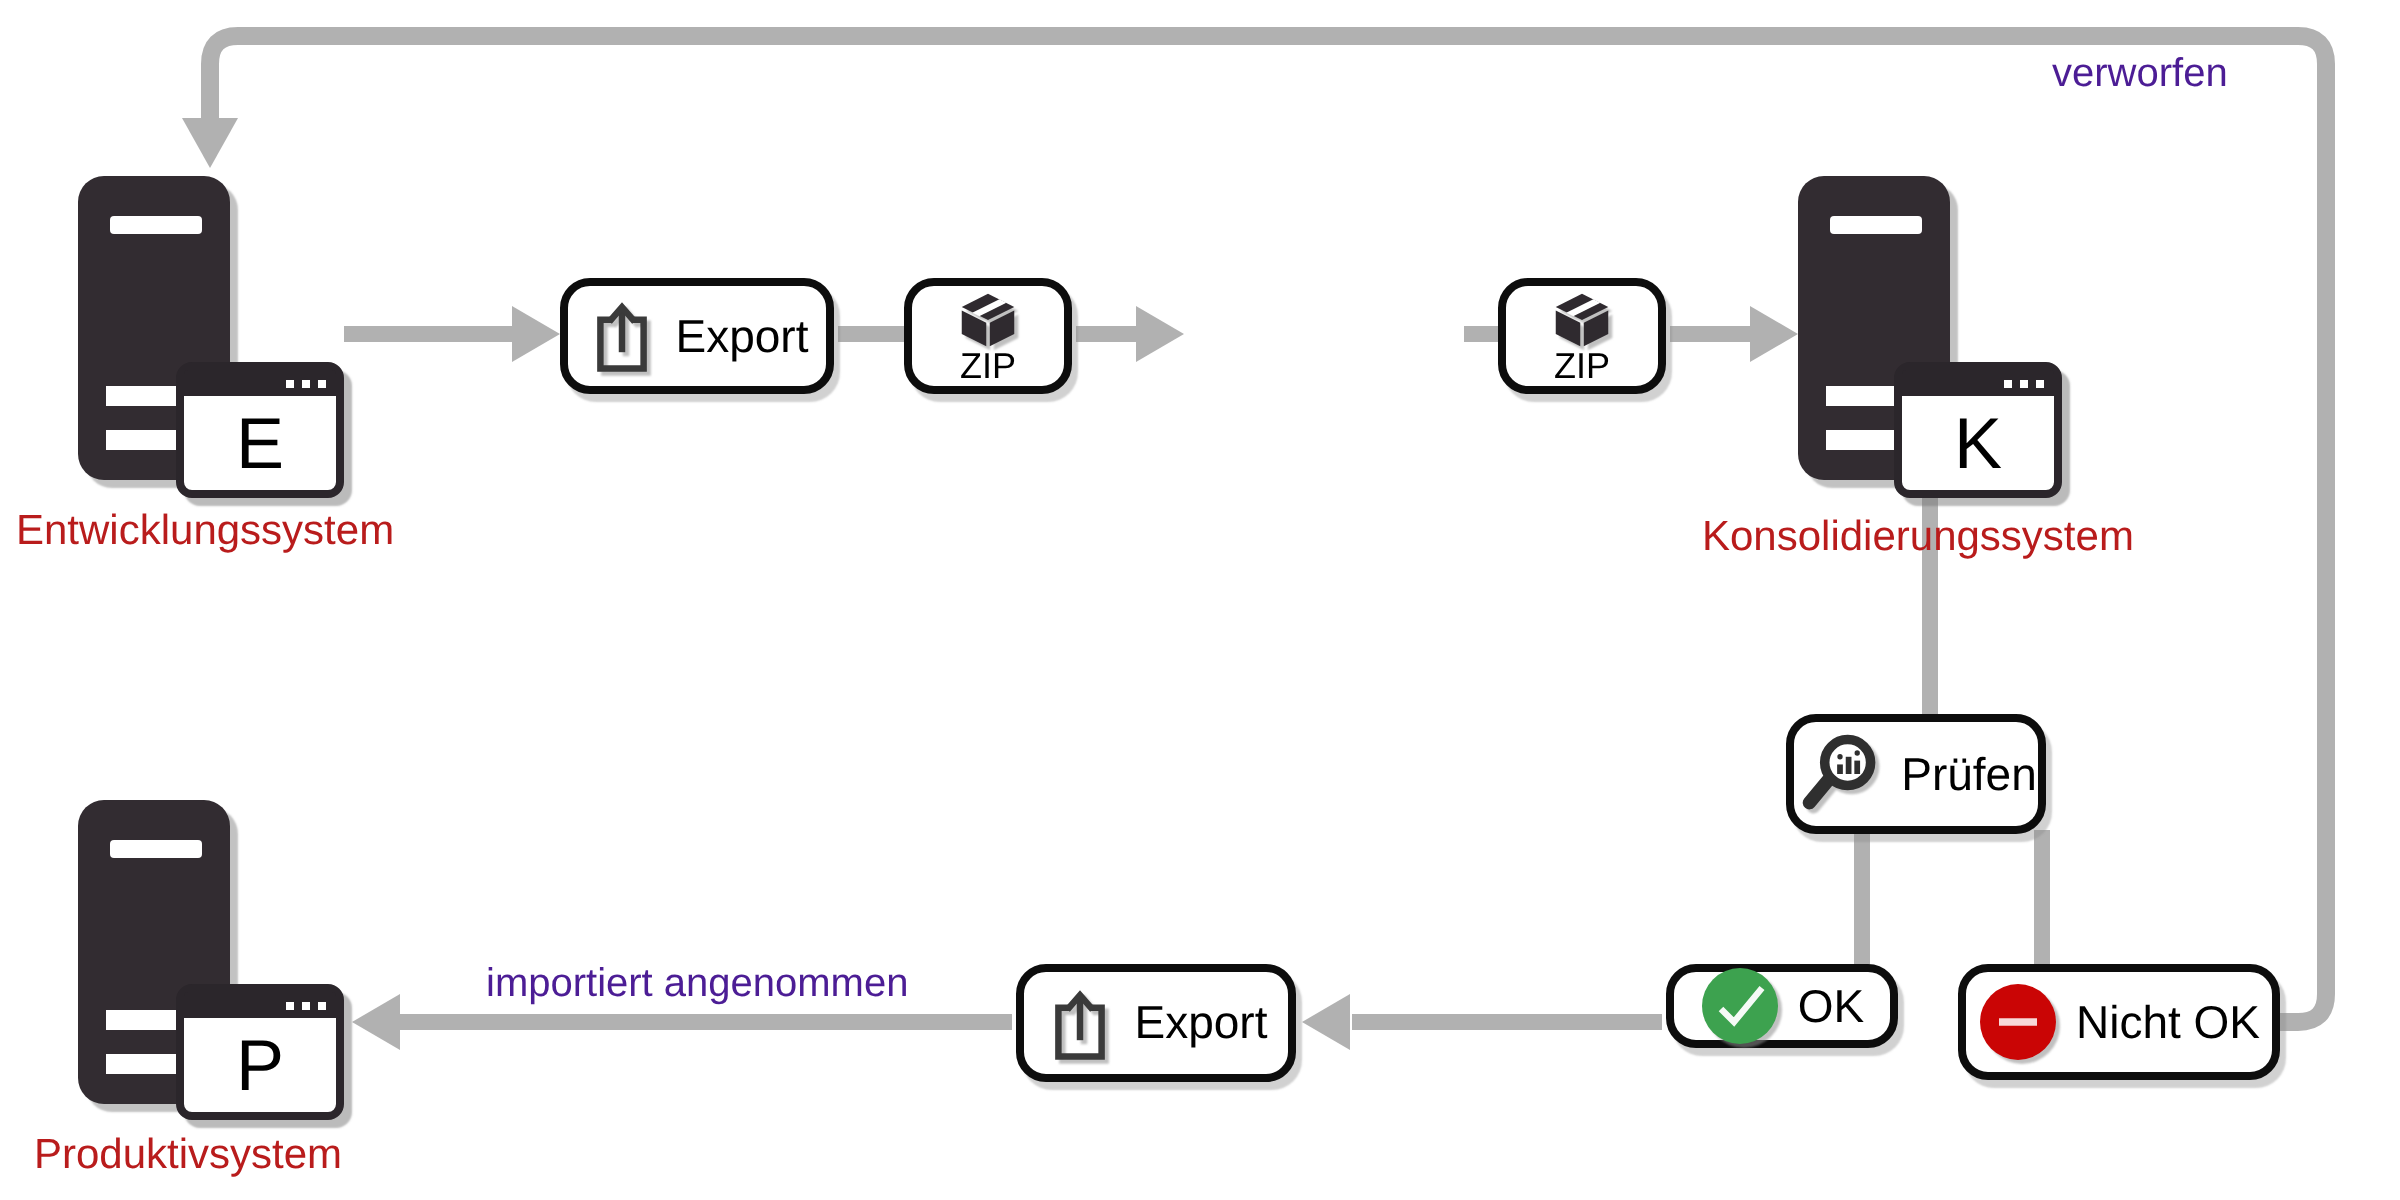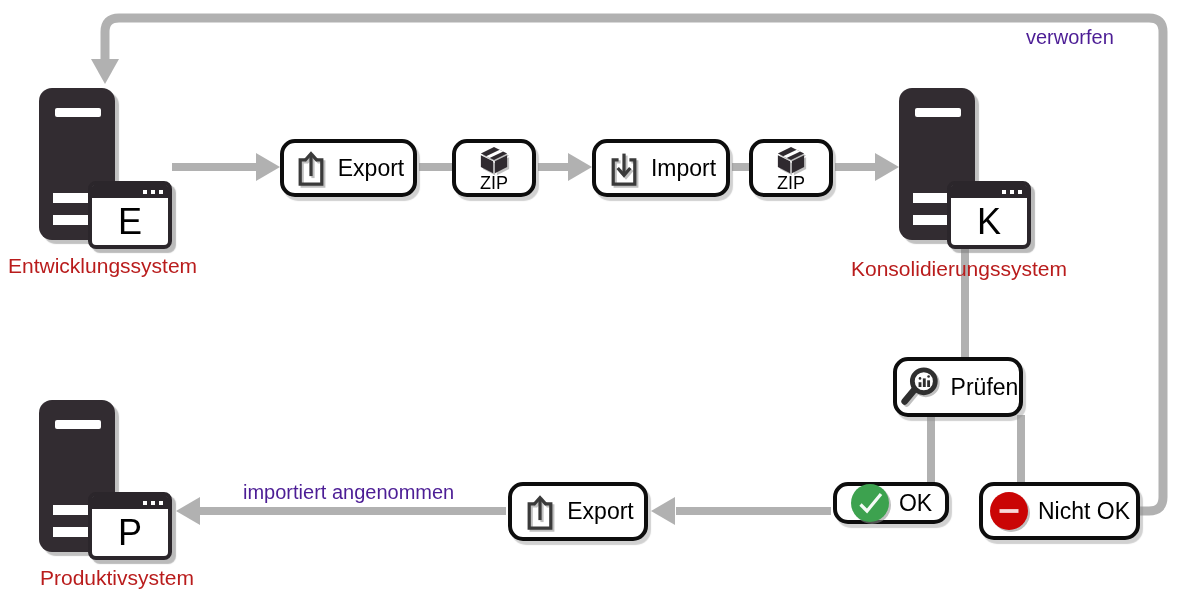--- a/index.html
+++ b/index.html
@@ -47,21 +47,21 @@
   .icon{filter:drop-shadow(2px 2.5px 0.5px rgba(140,140,140,0.55));flex:none;}
   
   #sys-dev-tower{left:39px;top:88px}
   #sys-dev-win{left:88px;top:181px}
   #sys-dev-label{left:8px;top:254px}
   #sys-kon-tower{left:899px;top:88px}
   #sys-kon-win{left:947px;top:181px}
   #sys-kon-label{left:851px;top:257px}
   #sys-prod-tower{left:39px;top:400px}
   #sys-prod-win{left:88px;top:492px}
-  #sys-prod-label{left:40px;top:566px}
+  #sys-prod-label{left:17px;top:566px}
   #btn-export-top{left:280px;top:139px;width:137px;height:58px}
   #node-zip-1{left:452px;top:139px;width:84px;height:58px}
   #btn-import{left:592px;top:139px;width:138px;height:58px}
   #node-zip-2{left:749px;top:139px;width:84px;height:58px}
   #btn-check{left:893px;top:357px;width:130px;height:60px}
   #btn-ok{left:833px;top:482px;width:116px;height:42px}
   #btn-not-ok{left:979px;top:482px;width:161px;height:58px}
   #btn-export-bottom{left:508px;top:482px;width:140px;height:59px}
   .edge-label{position:absolute;font-size:20px;color:#4c1d95;white-space:nowrap;z-index:2;}
   #label-discarded{left:1026px;top:26px}
@@ -153,28 +153,20 @@
   <div class="btn zip" id="node-zip-1">
     <svg class="icon" width="32" height="28" viewBox="0 0 36 32">
       <polygon points="18,1 33,8.5 18,16 3,8.5" fill="#2f2a2f"></polygon>
       <polygon points="24.5,4.2 28.5,6.2 13,13.8 9,11.8" fill="#ffffff"></polygon>
       <polygon points="3,10.5 17,17.5 17,31 3,24" fill="#2f2a2f"></polygon>
       <polygon points="19,17.5 33,10.5 33,24 19,31" fill="#2f2a2f"></polygon>
     </svg>
     <span>ZIP</span>
   </div>
 
-  <div class="btn" id="btn-import">
-    <svg class="icon" width="36" height="42" viewBox="0 0 40 44">
-      <path d="M14,13 H8 V40 H32 V13 H26" stroke="#3a3a3a" stroke-width="3.6" fill="none"></path>
-      <path d="M20,6 V29" stroke="#3a3a3a" stroke-width="3.6" fill="none"></path>
-      <path d="M13,22 L20,30 L27,22" stroke="#3a3a3a" stroke-width="3.6" fill="none"></path>
-    </svg>
-    <span>Import</span>
-  </div>
 
   <div class="btn zip" id="node-zip-2">
     <svg class="icon" width="32" height="28" viewBox="0 0 36 32">
       <polygon points="18,1 33,8.5 18,16 3,8.5" fill="#2f2a2f"></polygon>
       <polygon points="24.5,4.2 28.5,6.2 13,13.8 9,11.8" fill="#ffffff"></polygon>
       <polygon points="3,10.5 17,17.5 17,31 3,24" fill="#2f2a2f"></polygon>
       <polygon points="19,17.5 33,10.5 33,24 19,31" fill="#2f2a2f"></polygon>
     </svg>
     <span>ZIP</span>
   </div>

